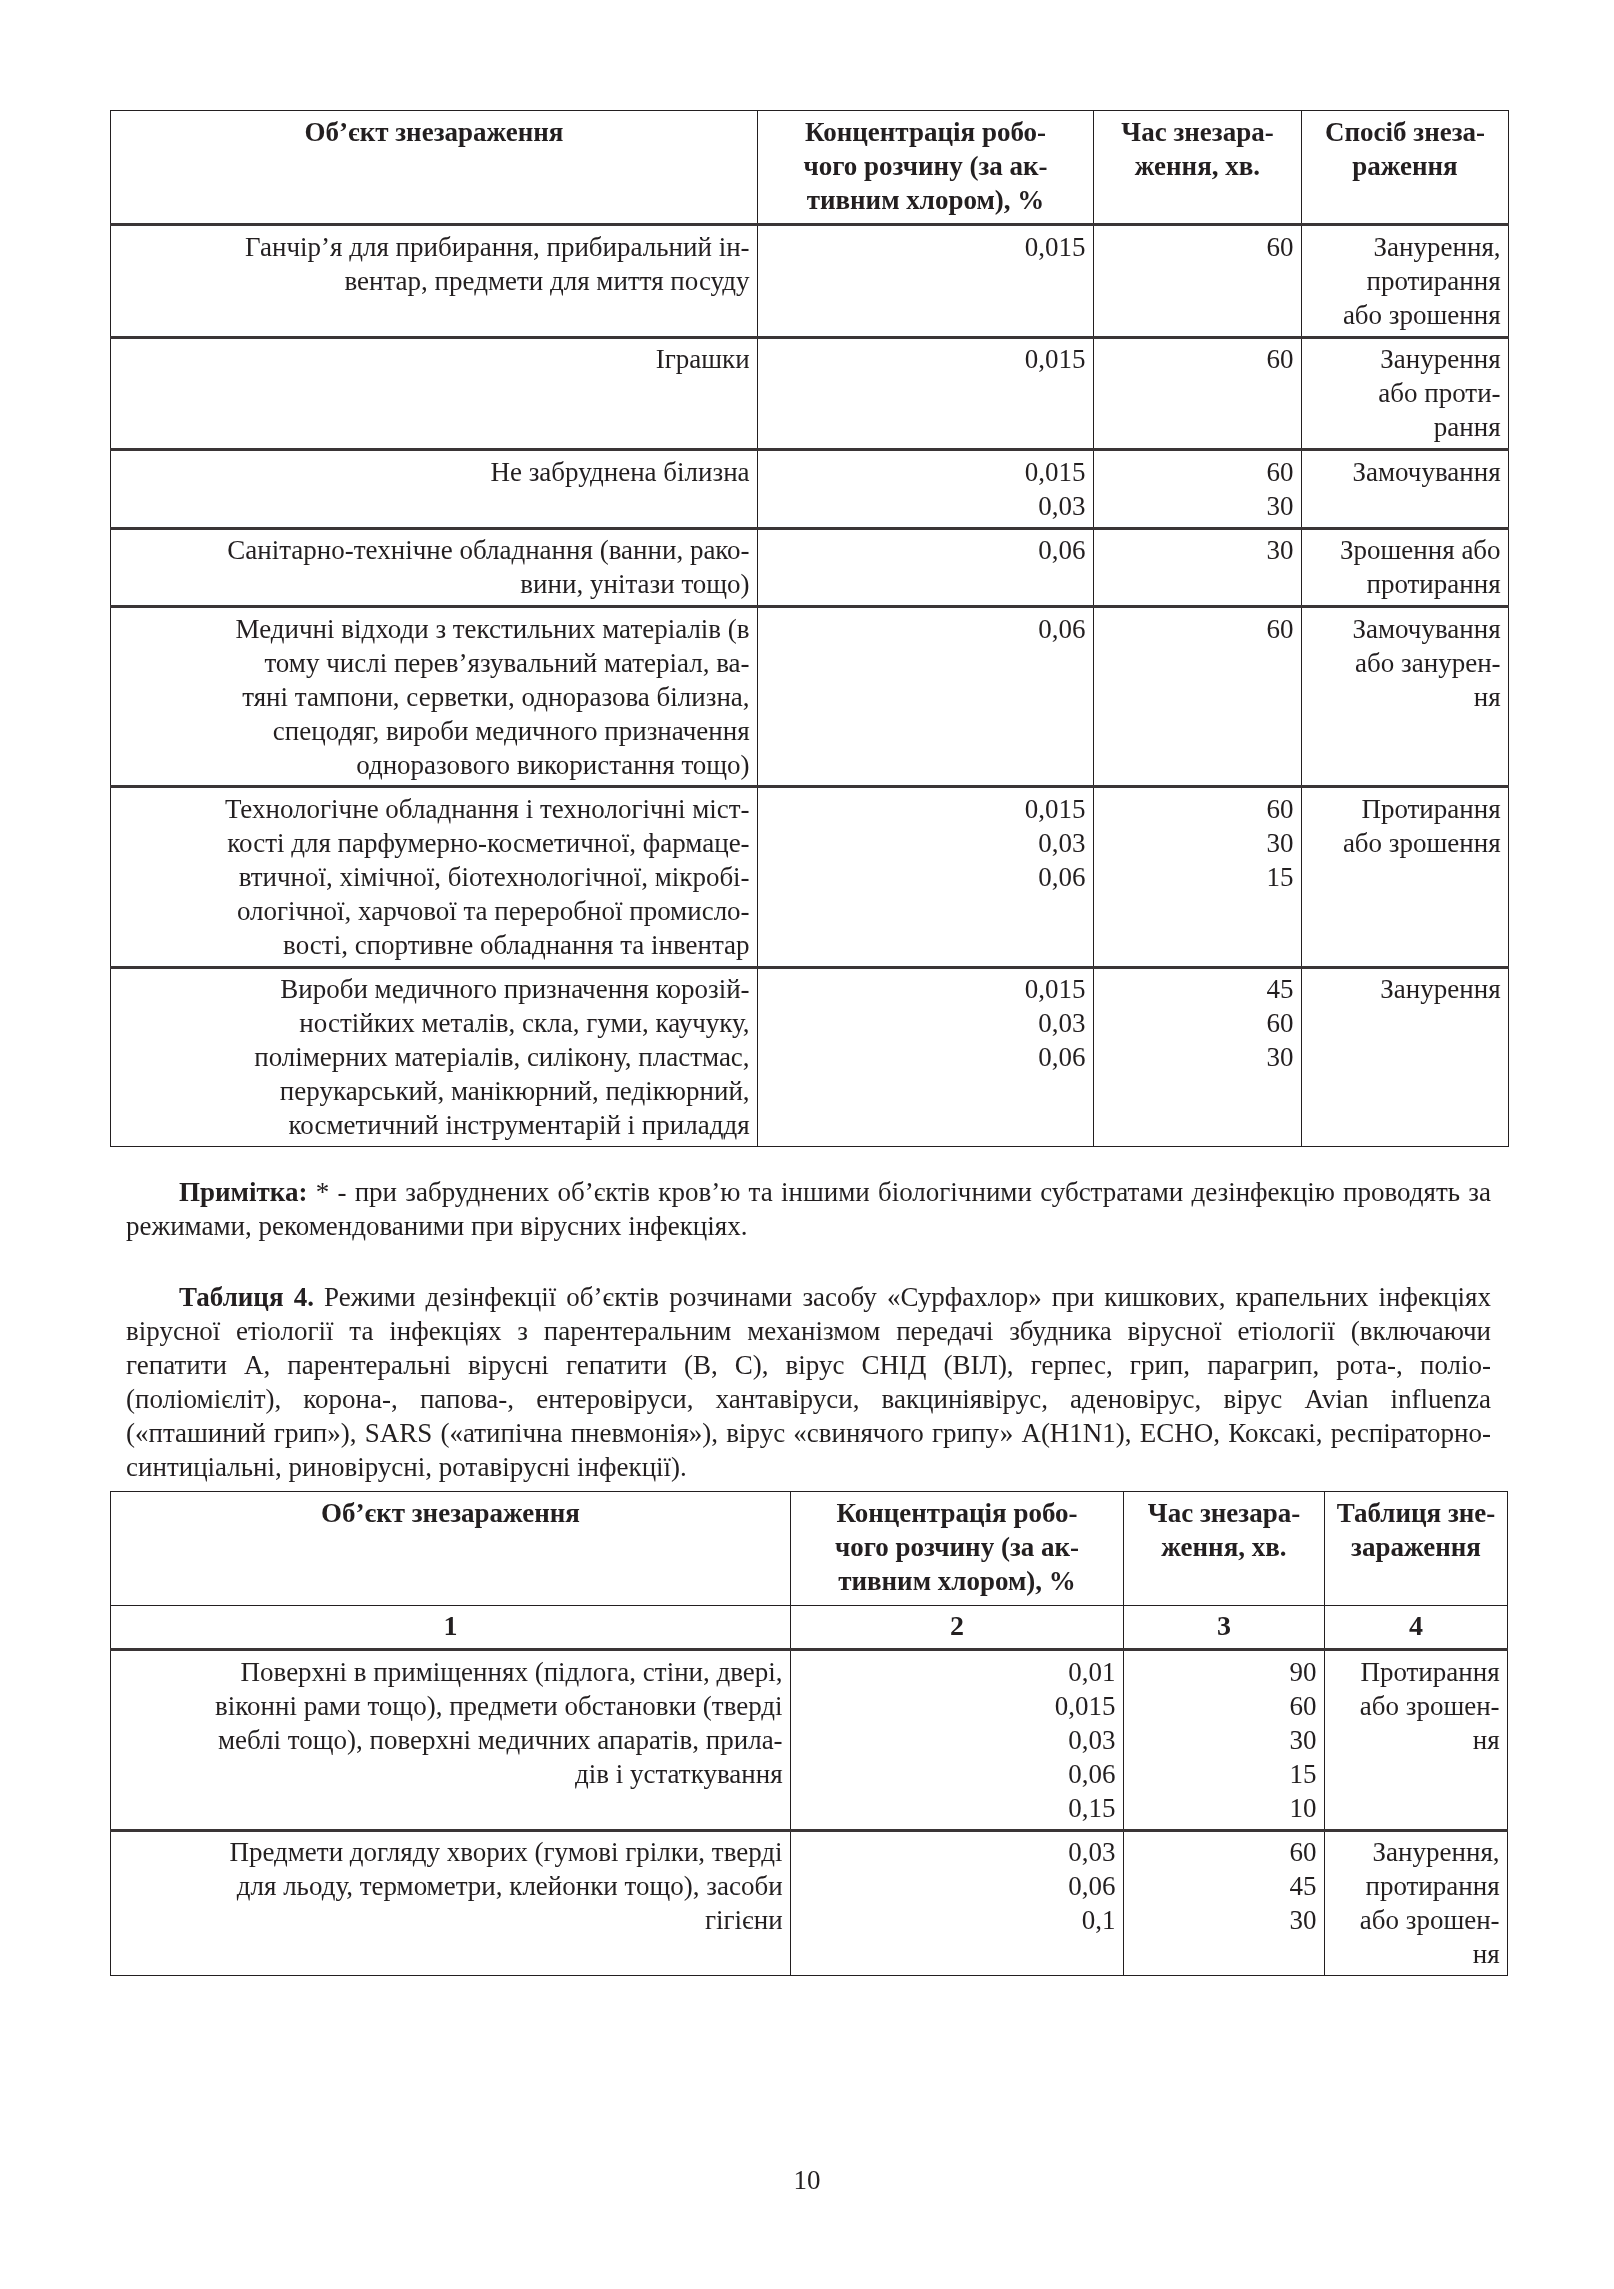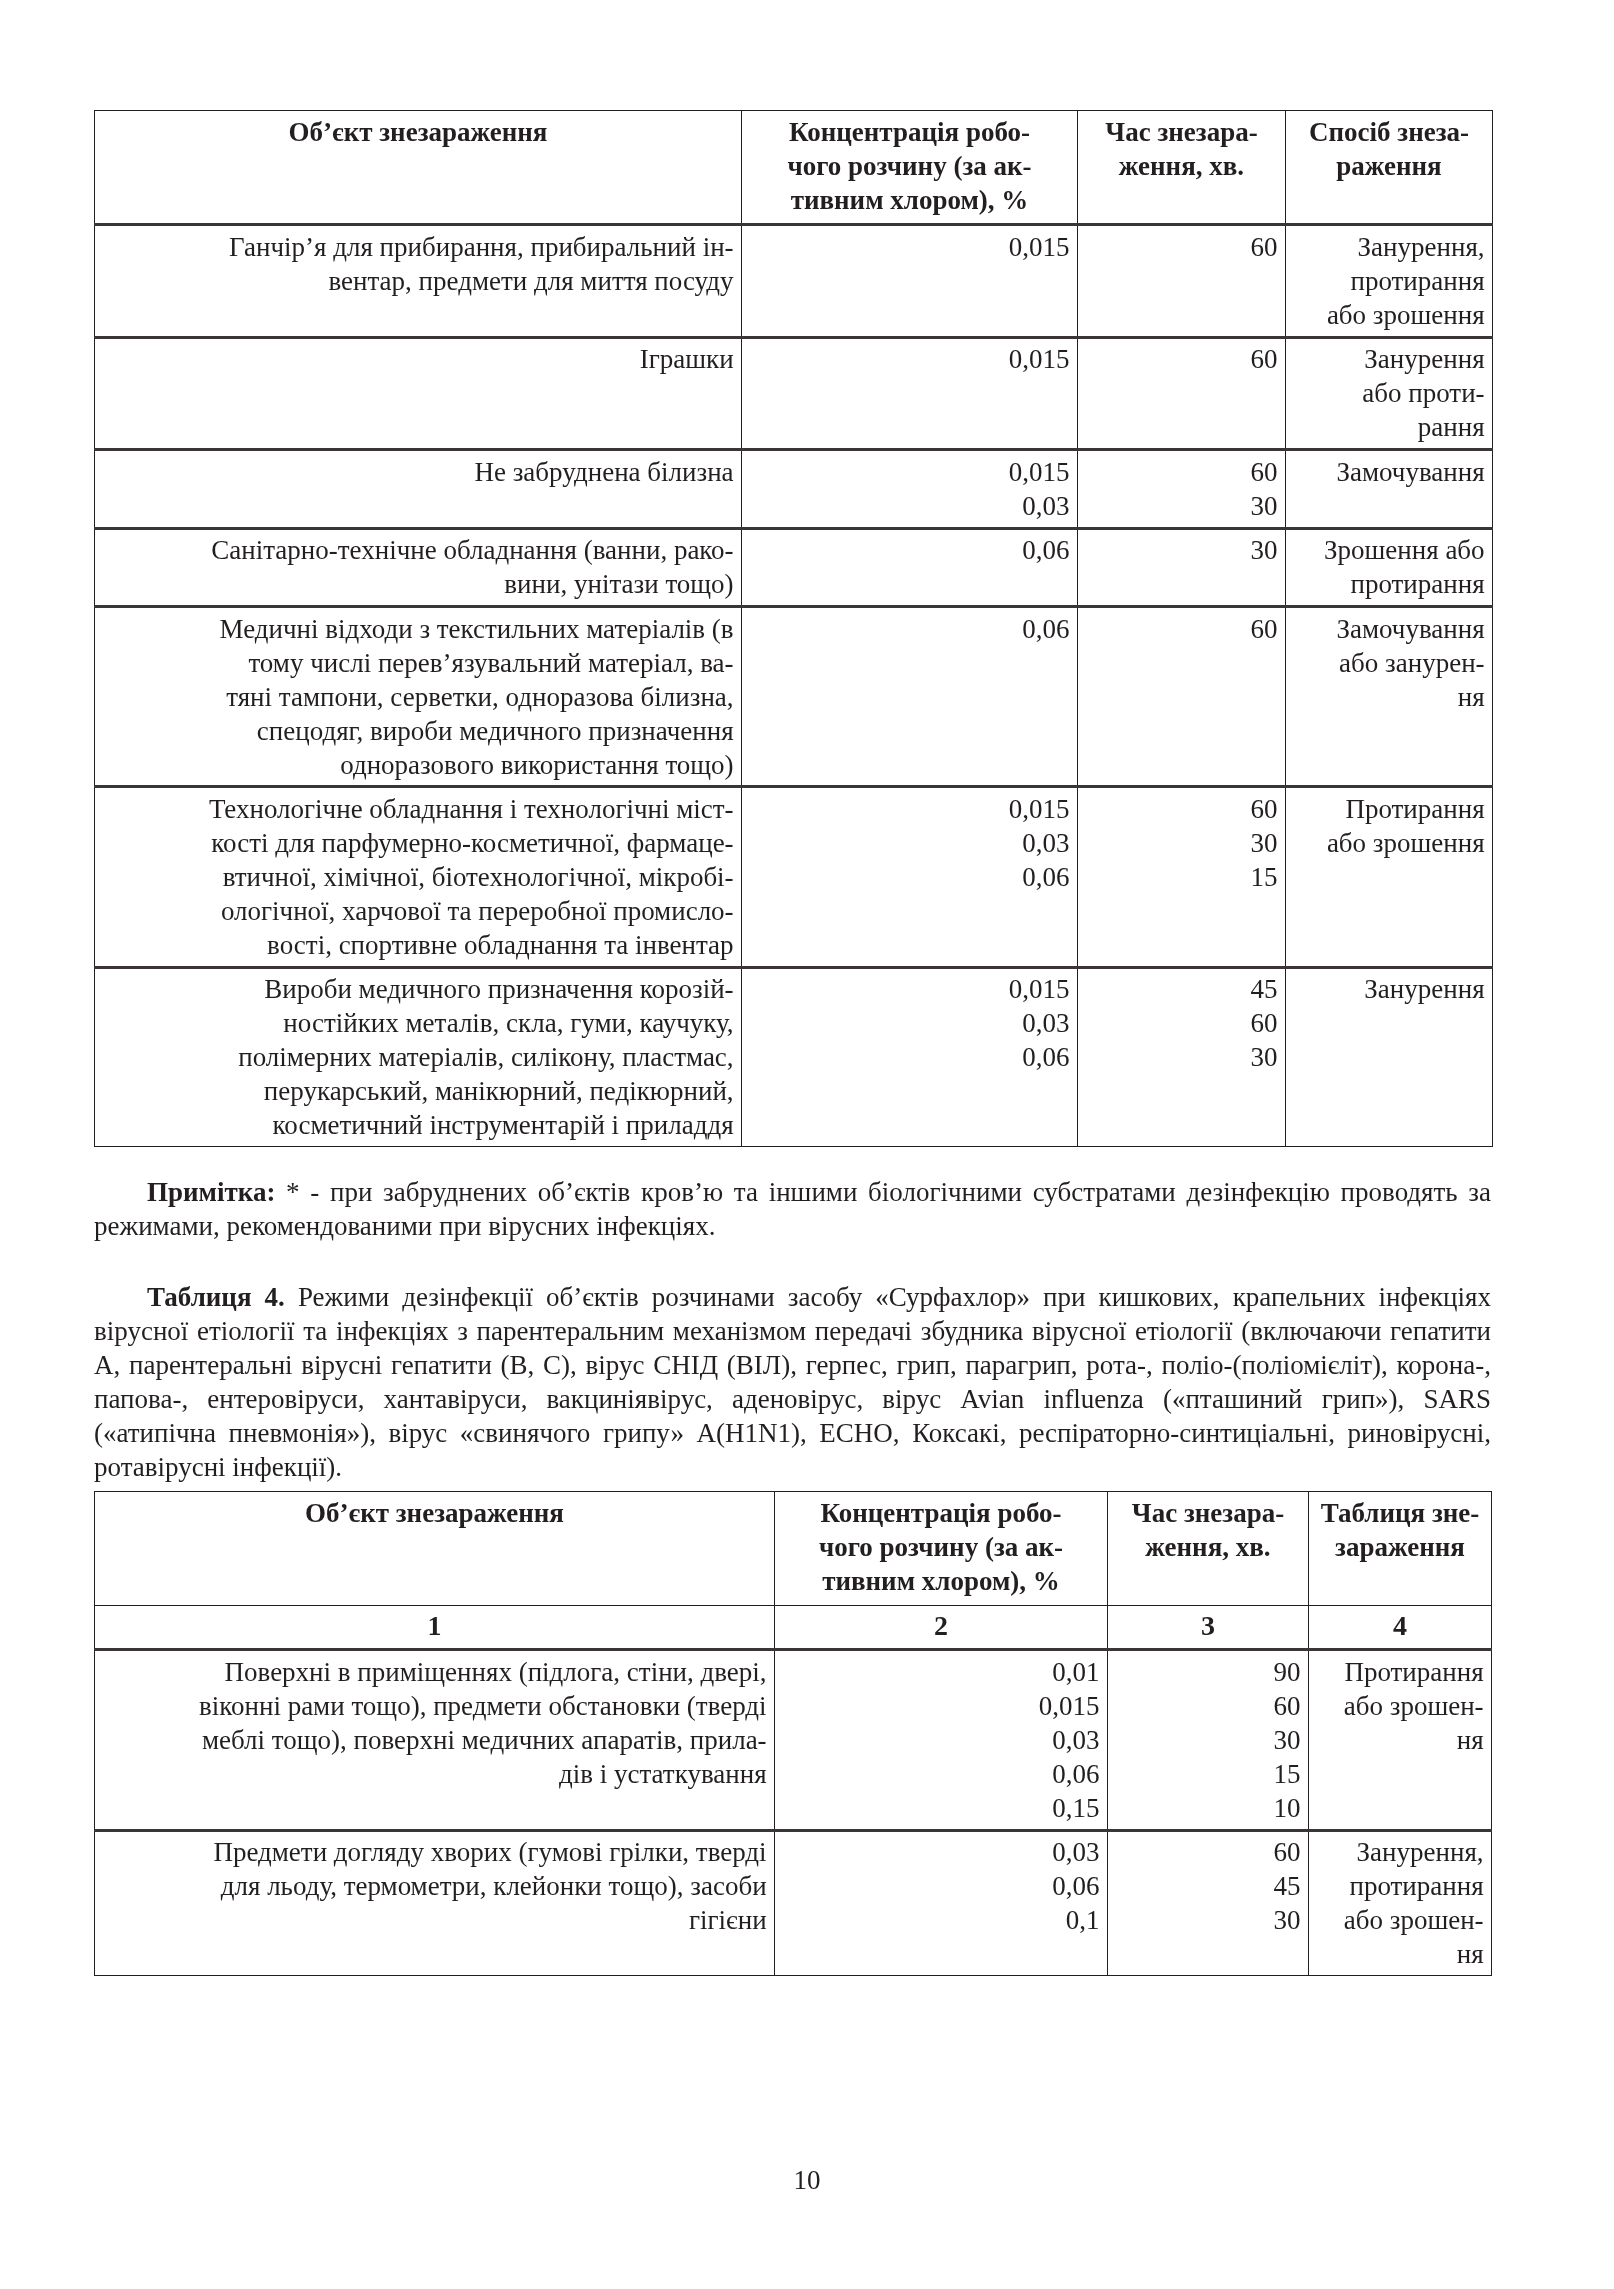--- a/index.html
+++ b/index.html
@@ -1,21 +1,21 @@
 <!DOCTYPE html>
 <html style="font-size:14.8px"><head>
   <meta charset="utf-8">
   <style>
     html, body { margin: 0; padding: 0; background: #ffffff; }
     body {
       width: 1614px; height: 2290px; position: relative; overflow: hidden;
       font-family: "Liberation Serif", "DejaVu Serif", serif;
       color: #231f20;
     }
-    .page { position: absolute; left: 94px; top: 110px; width: 1397px; }
+    .page { position: absolute; left: 110px; top: 110px; width: 1397px; }
     table.t {
       width: 1397px; border-collapse: collapse; table-layout: fixed;
       font-size: 27px; line-height: 34px;
     }
     table.t td, table.t th {
       border: 1.8px solid #231f20; vertical-align: top; padding: 3.7px 7.4px 3.7px 7.4px;
     }
     table.t tr.sep td { border-top: 3.7px solid #3a3536; }
     table.t th { font-weight: bold; text-align: center; }
     .c { text-align: right; }
@@ -26,21 +26,21 @@
     #table3 col.c3 { width: 208px; }
     #table3 col.c4 { width: 207px; }
     #table3 thead th { height: 105px; }
     #table4 col.c1 { width: 680px; }
     #table4 col.c2 { width: 333px; }
     #table4 col.c3 { width: 201px; }
     #table4 col.c4 { width: 183px; }
     #table4 thead tr.hdr th { height: 105px; }
     #table4 thead tr.nums th { height: 35px; font-size: 28px; }
     .note, .caption {
-      font-size: 27px; line-height: 34px; text-align: justify; margin: 0;
+      font-size: 27px; line-height: 34px; text-align: justify; margin: 16px;
     }
     .note { margin-top: 28px; text-indent: 53px; }
     .caption { margin-top: 37px; text-indent: 53px; margin-bottom: 7.4px; }
     .bold { font-weight: bold; }
     .pagenum {
       position: absolute; top: 2165px; left: 0; width: 1614px; text-align: center;
       font-size: 27px;
     }
   </style>
 </head>

